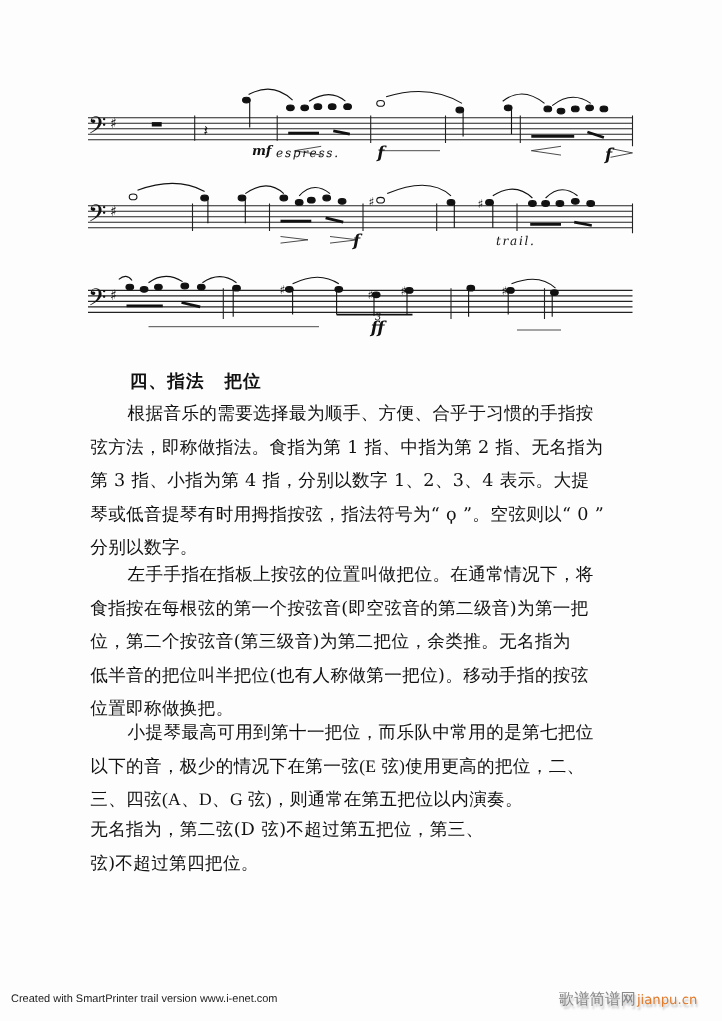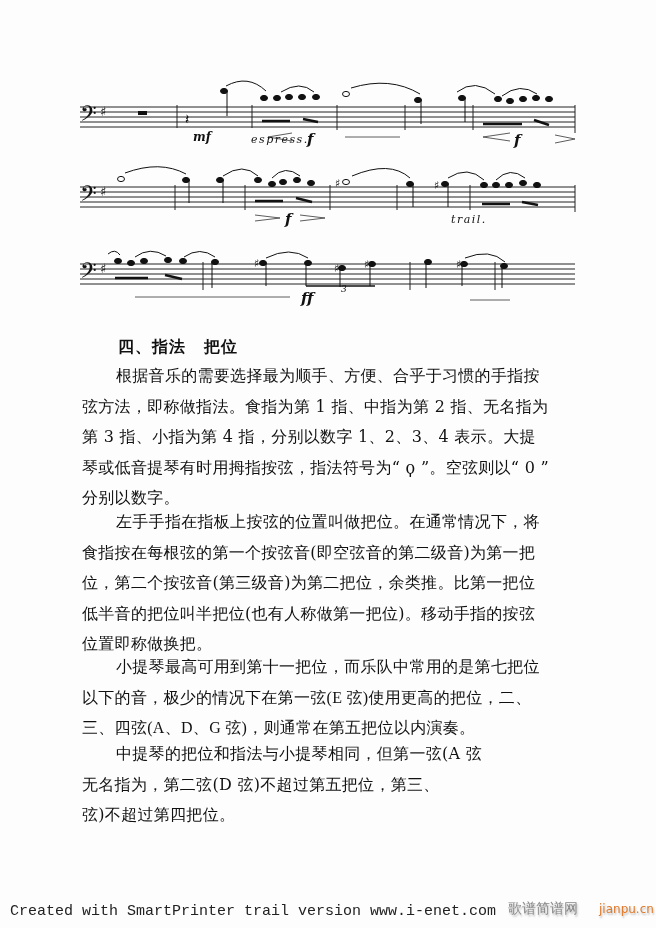--- a/index.html
+++ b/index.html
@@ -6,26 +6,26 @@
   body { width:656px; height:928px; background:#fdfdfd; position:relative; overflow:hidden;
          font-family:"DejaVu Serif", serif; color:#111; }
   .score { position:absolute; left:0; top:0; width:656px; height:330px; }
   .heading { position:absolute; left:118px; top:337px; font-family:"DejaVu Sans", sans-serif;
              font-weight:bold; font-size:16px; letter-spacing:1px; }
   .heading .gap { display:inline-block; width:18px; }
   .para { position:absolute; left:82px; width:520px; font-size:16px; line-height:30.5px;
           text-align:justify; letter-spacing:0.3px; }
   .para .line { display:block; white-space:nowrap; }
   .indent { padding-left:34px; }
-  .footer-left { position:absolute; left:10px; top:903px; font-family:Liberation Mono, monospace;
-                 font-size:15px; color:#222; }
+  .footer-left { position:absolute; left:10px; top:903px; font-family:Liberation Sans, sans-serif;
+                 font-size:10px; color:#222; }
   .footer-right { position:absolute; left:508px; top:900px; font-size:14px; color:#888;
                   text-shadow:1px 2px 2px #bbb; }
-  .footer-right .domain { font-family:"DejaVu Sans", sans-serif; color:#e07a2a; font-size:12px; margin-left:21px; }
-  .dyn { font-family:"DejaVu Serif", serif; font-style:italic; font-weight:bold; font-size:15px; }
+  .footer-right .domain { font-family:"DejaVu Sans", sans-serif; color:#e07a2a; font-size:12px; margin-left:1px; }
+  .dyn { font-family:"DejaVu Serif", serif; font-style:italic; font-weight:bold; font-size:15px;margin-left:36px; }
   .expr { font-family:"DejaVu Serif", serif; font-style:italic; font-size:11px; letter-spacing:1.5px;margin-left:41px; }
 </style>
 </head>
 <body>
 
 <div class="score">
   <svg width="656" height="330" viewBox="0 0 656 330" xmlns="http://www.w3.org/2000/svg">
     <g stroke="#222" stroke-width="1" fill="none">
 
       <g>
@@ -223,33 +223,32 @@
   <span class="line indent">根据音乐的需要选择最为顺手、方便、合乎于习惯的手指按</span>
   <span class="line">弦方法，即称做指法。食指为第 1 指、中指为第 2 指、无名指为</span>
   <span class="line">第 3 指、小指为第 4 指，分别以数字 1、2、3、4 表示。大提</span>
   <span class="line">琴或低音提琴有时用拇指按弦，指法符号为“ ϙ ”。空弦则以“ 0 ”</span>
   <span class="line">分别以数字。</span>
 </div>
 
 <div class="para" style="top:507px;">
   <span class="line indent">左手手指在指板上按弦的位置叫做把位。在通常情况下，将</span>
   <span class="line">食指按在每根弦的第一个按弦音(即空弦音的第二级音)为第一把</span>
-  <span class="line">位，第二个按弦音(第三级音)为第二把位，余类推。比第一把位</span>
+  <span class="line">位，第二个按弦音(第三级音)为第二把位，余类推。无名指为</span>
   <span class="line">低半音的把位叫半把位(也有人称做第一把位)。移动手指的按弦</span>
   <span class="line">位置即称做换把。</span>
 </div>
 
 <div class="para" style="top:652px;font-family:Liberation Serif, serif;">
   <span class="line indent">小提琴最高可用到第十一把位，而乐队中常用的是第七把位</span>
   <span class="line">以下的音，极少的情况下在第一弦(E 弦)使用更高的把位，二、</span>
   <span class="line">三、四弦(A、D、G 弦)，则通常在第五把位以内演奏。</span>
 </div>
 
 <div class="para" style="top:739px;">
-  <span class="line indent">中提琴的把位和指法与小提琴相同，但第一弦(A 弦</span>
   <span class="line">无名指为，第二弦(D 弦)不超过第五把位，第三、</span>
   <span class="line">弦)不超过第四把位。</span>
 </div>
 
 <div class="footer-left">Created with SmartPrinter trail version www.i-enet.com</div>
 <div class="footer-right">
   <span>歌谱简谱网</span><span class="domain">jianpu.cn</span>
 </div>
 
 </body></html>

